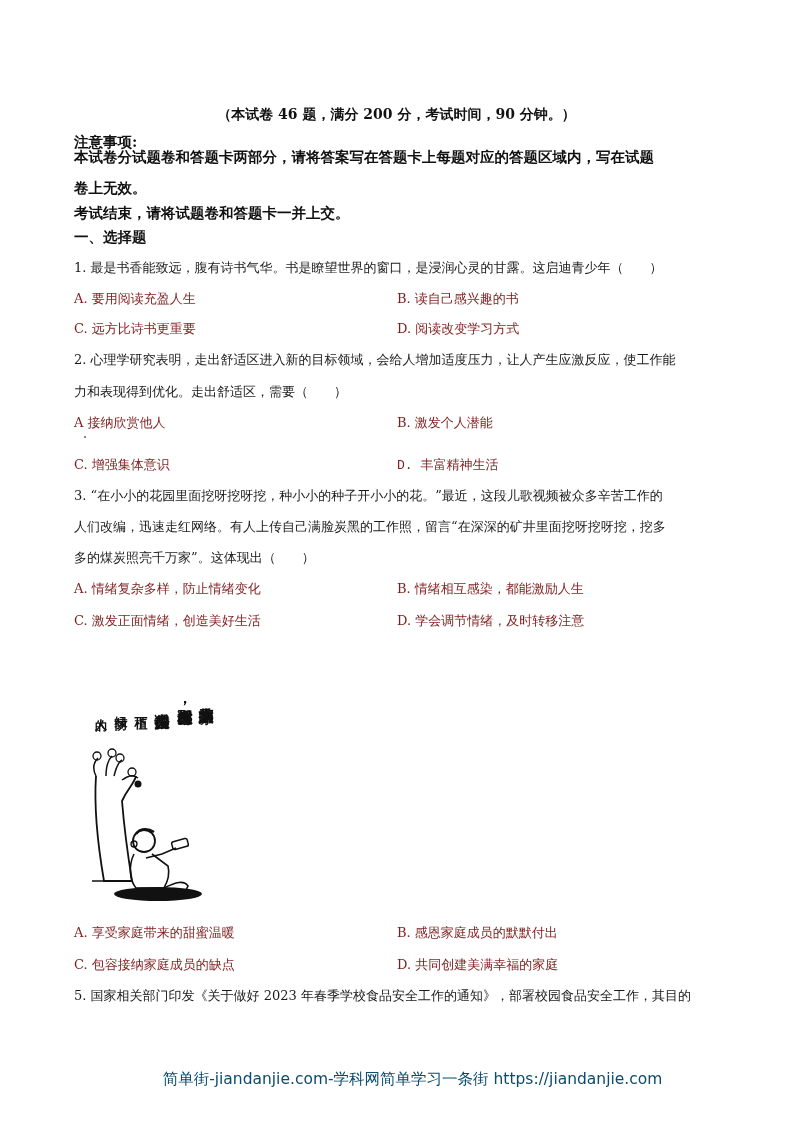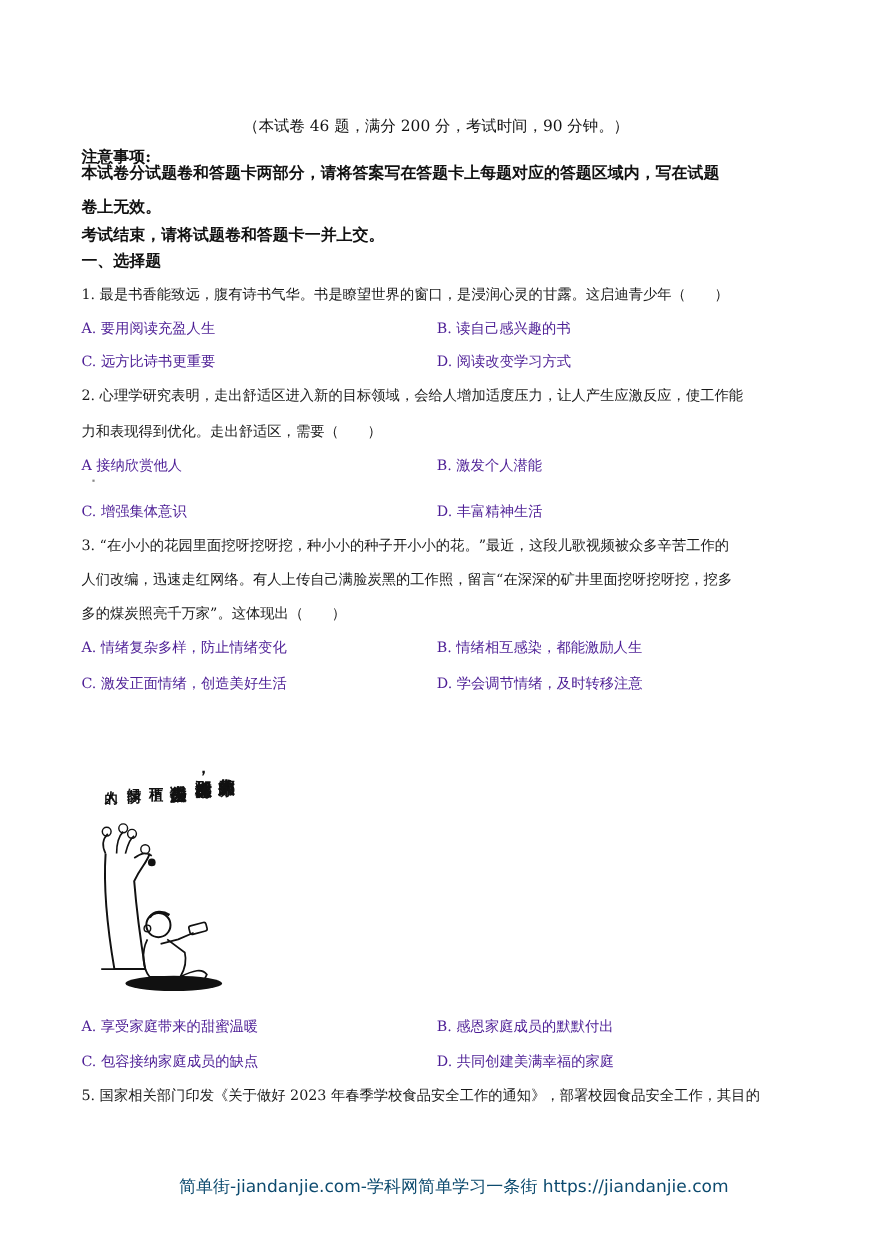--- a/index.html
+++ b/index.html
@@ -8,30 +8,30 @@
       font-family: "DejaVu Serif", "Liberation Serif", serif;
       color: #111111;
     }
     .page { position: absolute; left: 0; top: 0; width: 793px; height: 1122px; }
     .title {
       position: absolute; left: 0; width: 793px; top: 74px; text-align: center;
       font-size: 21px; font-weight: bold; letter-spacing: 0.5px;
     }
     .subtitle {
       position: absolute; left: 0; width: 793px; top: 106px; text-align: center;
-      font-size: 14px; font-weight: normal;
+      font-size: 14px; font-weight: bold;
     }
     .bold-line {
       position: absolute; left: 74px; font-size: 14.5px; font-weight: bold; white-space: nowrap;
     }
     .line {
       position: absolute; left: 74px; font-size: 13px; white-space: nowrap; color: #1a1a1a;
     }
     .opt {
-      position: absolute; font-size: 13px; white-space: nowrap; color: #4c1d95;
+      position: absolute; font-size: 13px; white-space: nowrap; color: #7f1d1d;
     }
     .col-a { left: 74px; }
     .col-b { left: 397px; }
     .tick-mark {
       position: absolute; left: 84px; top: 436px; width: 2px; height: 2px; background: #888;
     }
     .cartoon {
       position: absolute; left: 84px; top: 676px; width: 160px; height: 230px;
     }
     .footer {
@@ -58,21 +58,21 @@
   <div class="opt col-b" style="top:290px;">B. 读自己感兴趣的书</div>
   <div class="opt col-a" style="top:320px;">C. 远方比诗书更重要</div>
   <div class="opt col-b" style="top:320px;">D. 阅读改变学习方式</div>
 
   <div class="line" style="top:351px;">2. 心理学研究表明，走出舒适区进入新的目标领域，会给人增加适度压力，让人产生应激反应，使工作能</div>
   <div class="line" style="top:383px;">力和表现得到优化。走出舒适区，需要（　　）</div>
   <div class="opt col-a" style="top:414px;">A  接纳欣赏他人</div>
   <div class="opt col-b" style="top:414px;">B. 激发个人潜能</div>
   <div class="tick-mark"></div>
   <div class="opt col-a" style="top:456px;">C. 增强集体意识</div>
-  <div class="opt col-b" style="top:456px;">D. 丰富精神生活</div>
+  <div class="opt col-b" style="top:456px;font-family:Liberation Mono, monospace;">D. 丰富精神生活</div>
 
   <div class="line" style="top:487px;">3. “在小小的花园里面挖呀挖呀挖，种小小的种子开小小的花。”最近，这段儿歌视频被众多辛苦工作的</div>
   <div class="line" style="top:518px;">人们改编，迅速走红网络。有人上传自己满脸炭黑的工作照，留言“在深深的矿井里面挖呀挖呀挖，挖多</div>
   <div class="line" style="top:549px;">多的煤炭照亮千万家”。这体现出（　　）</div>
   <div class="opt col-a" style="top:580px;">A. 情绪复杂多样，防止情绪变化</div>
   <div class="opt col-b" style="top:580px;">B. 情绪相互感染，都能激励人生</div>
   <div class="opt col-a" style="top:612px;">C. 激发正面情绪，创造美好生活</div>
   <div class="opt col-b" style="top:612px;">D. 学会调节情绪，及时转移注意</div>
 
 

